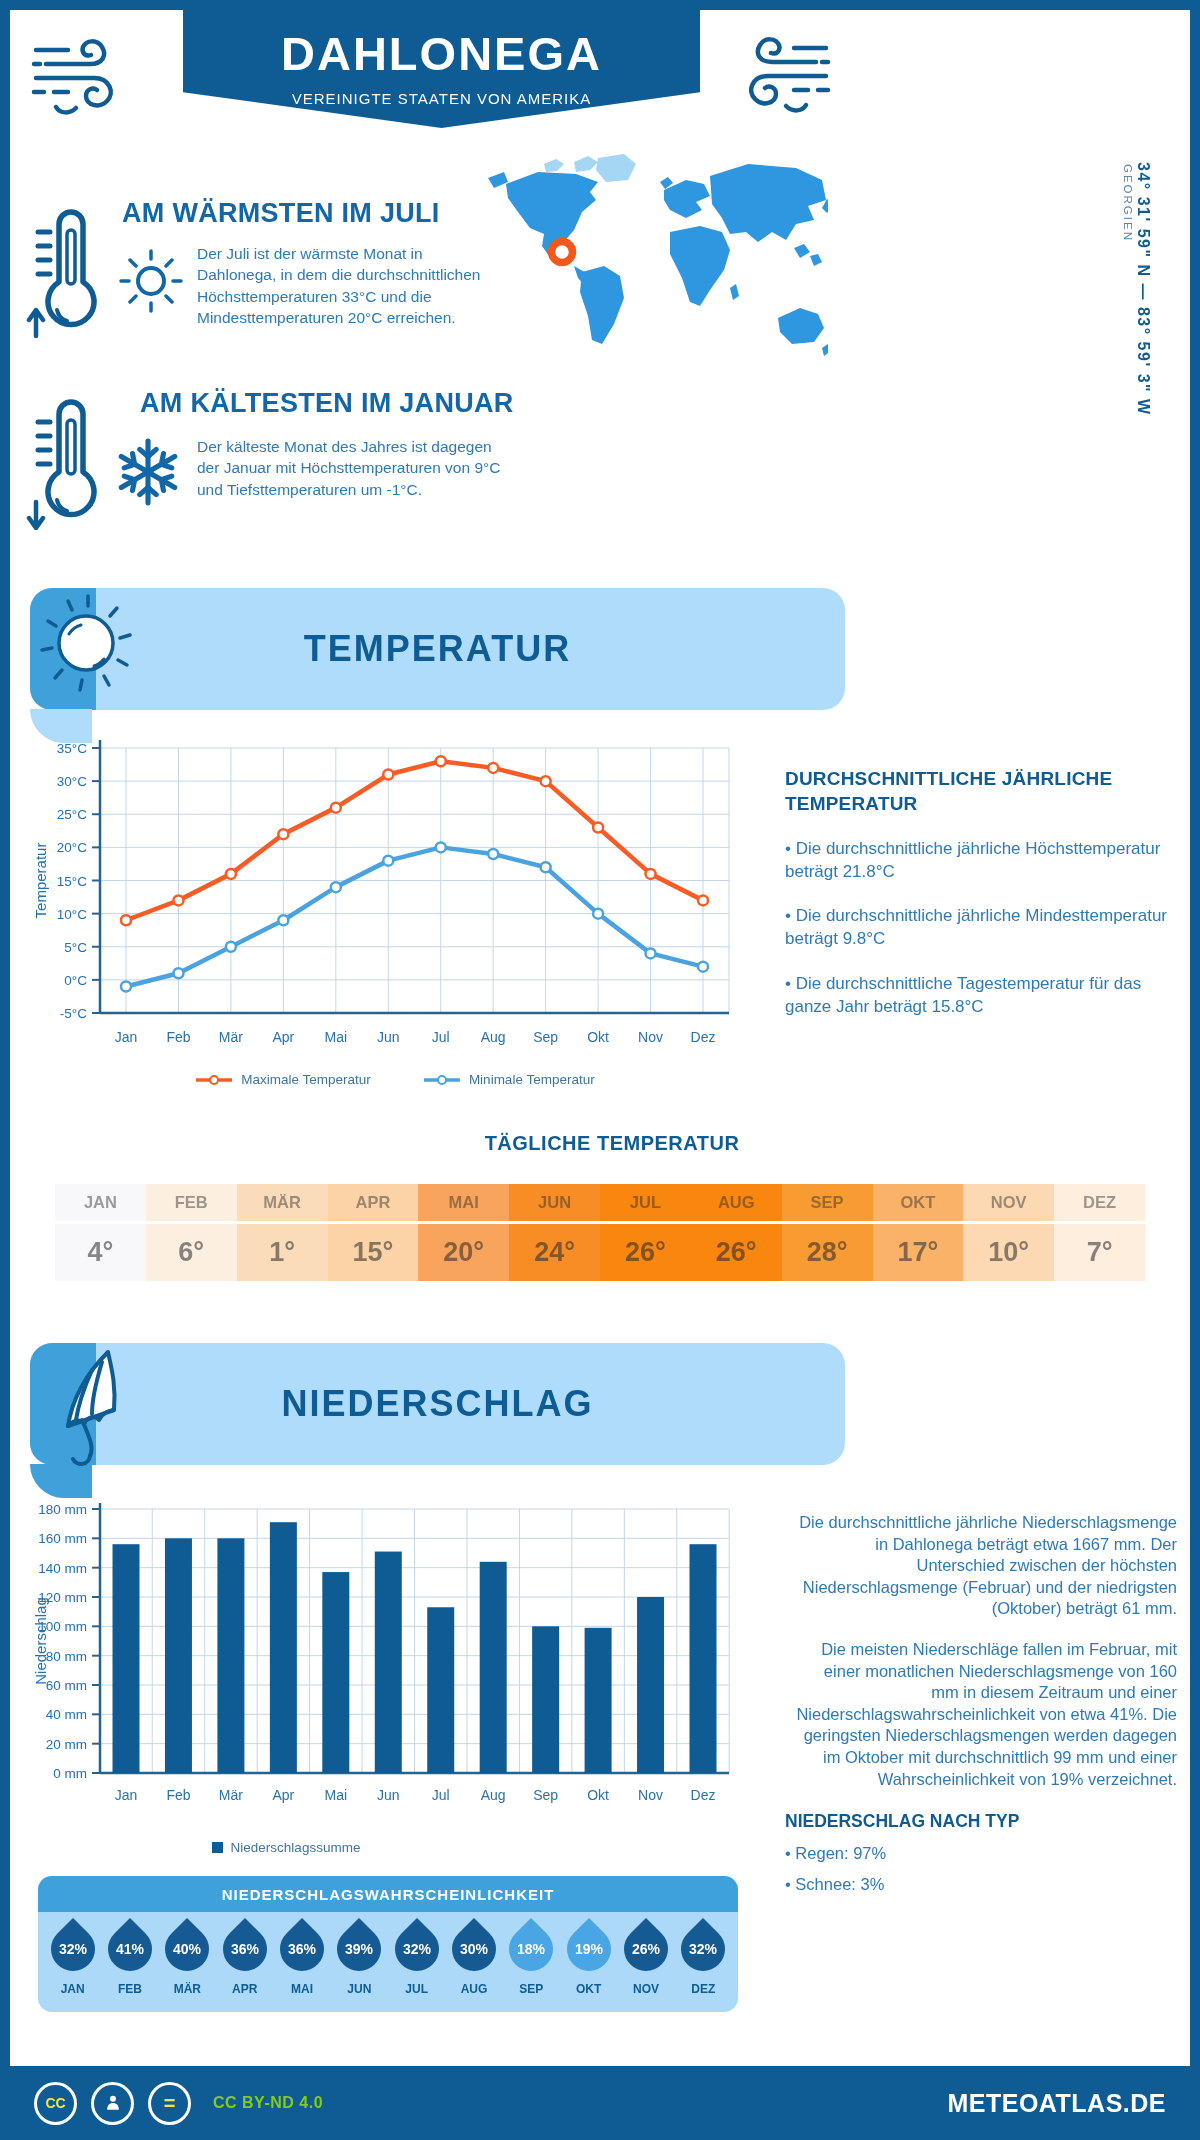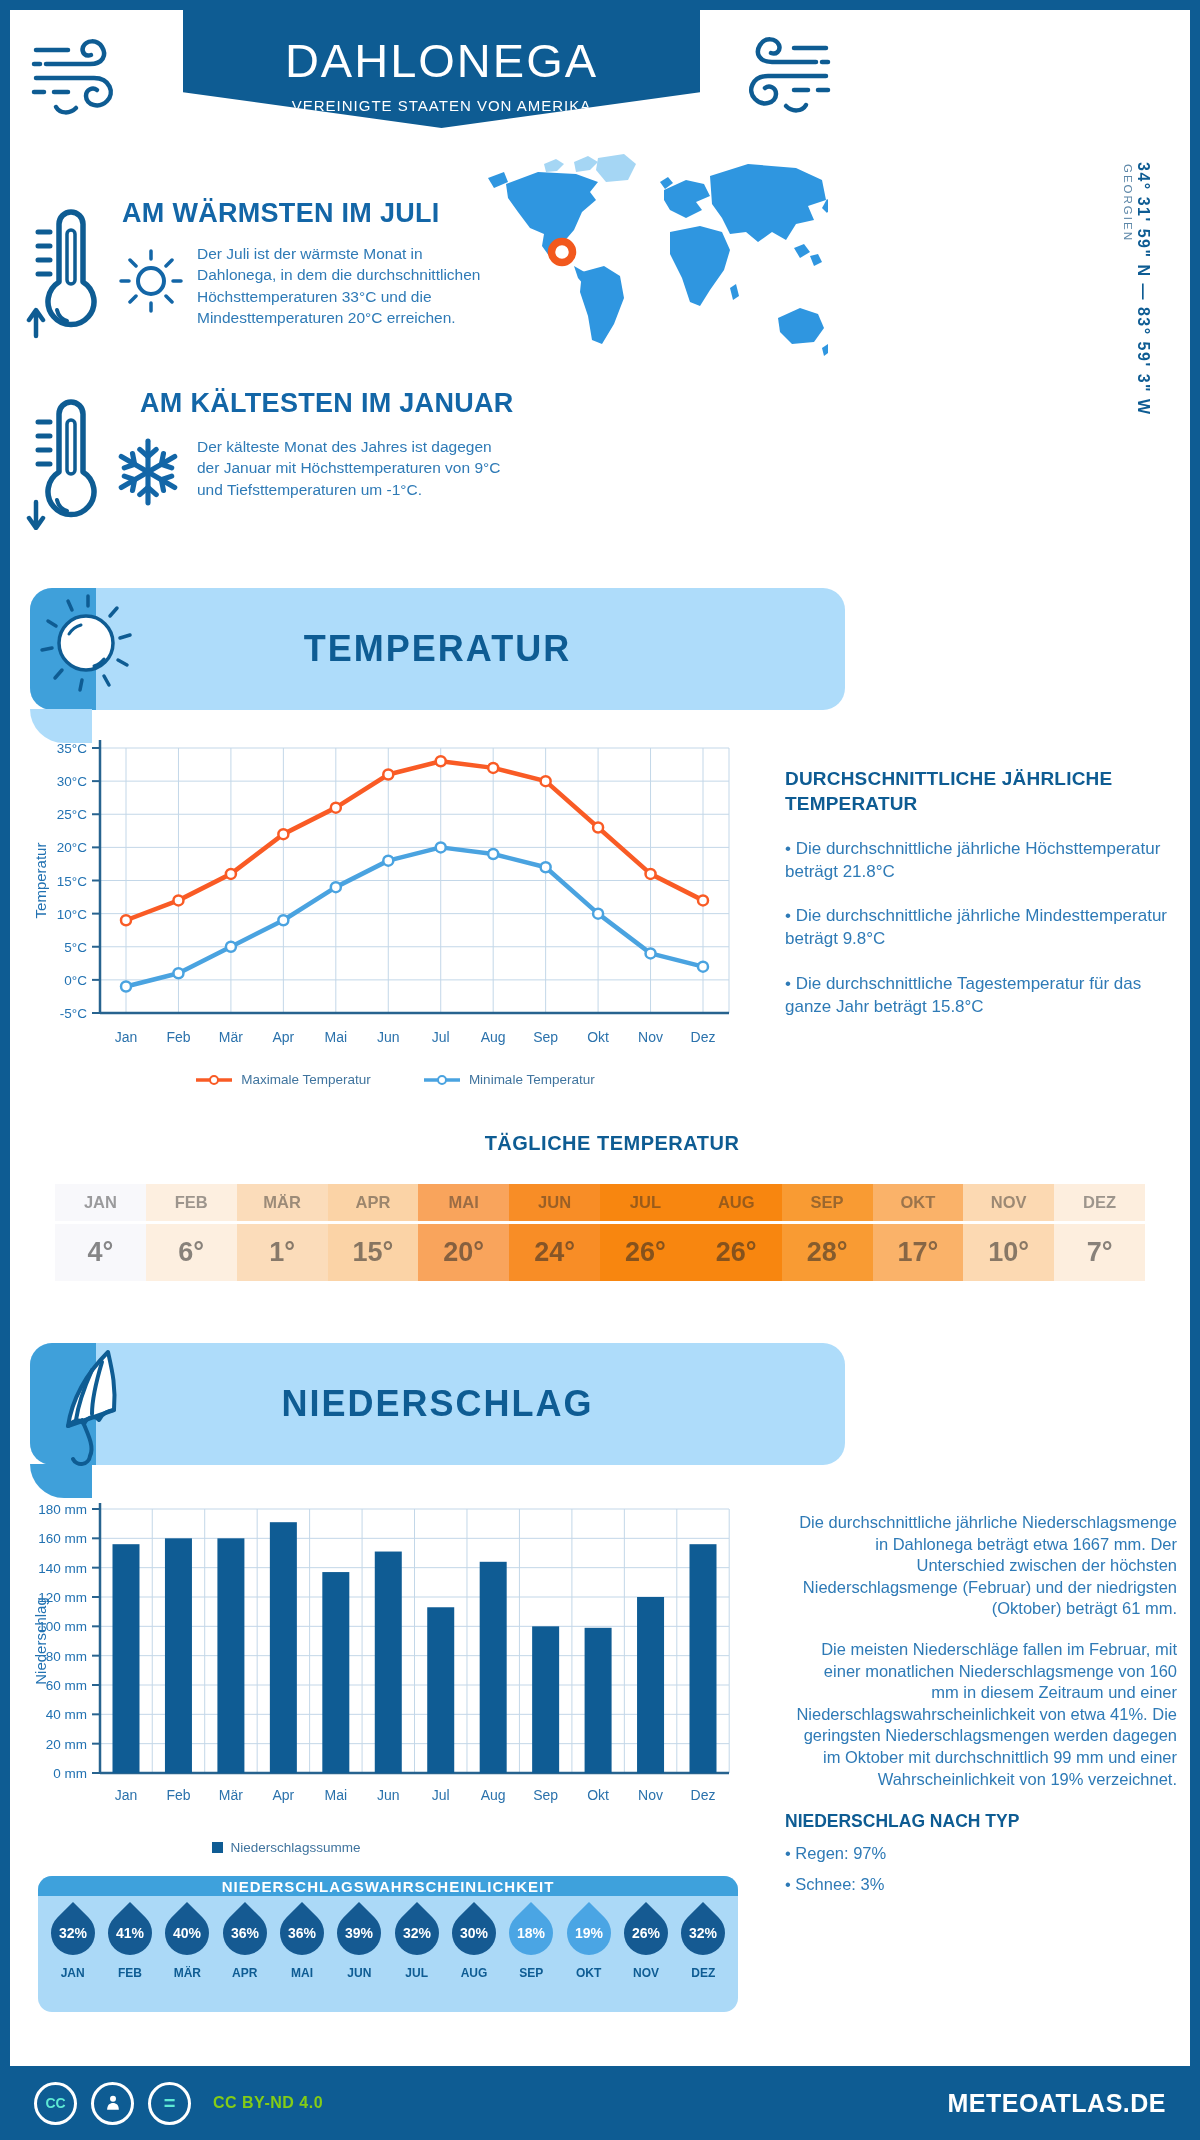--- a/index.html
+++ b/index.html
@@ -7,21 +7,21 @@
     --heading:#1366a7; --body:#2e7ab6; --probheader:#3ea1dc;
     --dropdark:#155a92; --droplight:#4aa5e4;
   }
   html,body{margin:0;padding:0;background:#e8e8e8;font-family:"Liberation Sans",sans-serif;}
   .page{position:relative;width:1200px;height:2140px;background:#fff;overflow:hidden;margin:0 auto;}
   .page::after{content:"";position:absolute;inset:0;border:10px solid var(--dark);pointer-events:none;z-index:50;}
 
   
   .header-banner{position:absolute;left:183px;top:0;width:517px;height:128px;background:var(--dark);
     clip-path:polygon(0 0,100% 0,100% 72%,50% 100%,0 72%);text-align:center;color:#fff;z-index:5;}
-  .header-title{margin-top:33px;font-size:47px;font-weight:normal;letter-spacing:2px;}
+  .header-title{margin-top:26px;font-size:47px;font-weight:bold;letter-spacing:2px;}
   .header-subtitle{margin-top:9px;font-size:15px;letter-spacing:1px;}
   .wind{position:absolute;}
   .wind.left{left:30px;top:20px;}
   .wind.right{left:736px;top:18px;transform:scaleX(-1);}
 
   
   .hl-title{position:absolute;font-size:27px;font-weight:bold;color:var(--heading);letter-spacing:.3px;}
   .warm-title{left:122px;top:198px;}
   .cold-title{left:140px;top:388px;}
   .hl-text{position:absolute;font-size:15.5px;color:var(--body);line-height:1.38;}
@@ -74,32 +74,32 @@
 
   
   .precip-col{position:absolute;left:785px;top:1512px;width:392px;}
   .ptext{font-size:16.5px;color:var(--body);line-height:1.31;text-align:right;}
   .p2{margin-top:19px;margin-left:8px;}
   .ptype-heading{margin-top:21px;font-size:17.5px;font-weight:bold;color:var(--dark);}
   .ptype-bullet{margin-top:12px;font-size:16.5px;color:var(--body);}
 
   
   .prob-panel{position:absolute;left:38px;top:1876px;width:700px;height:136px;background:var(--panel);border-radius:14px;}
-  .prob-header{height:20px;background:var(--probheader);border-radius:14px 14px 0 0;display:flex;align-items:center;justify-content:center;color:#fff;font-weight:bold;font-size:15px;letter-spacing:1px;}
+  .prob-header{height:36px;background:var(--probheader);border-radius:14px 14px 0 0;display:flex;align-items:center;justify-content:center;color:#fff;font-weight:bold;font-size:15px;letter-spacing:1px;}
   #prob-row{display:grid;grid-template-columns:repeat(12,1fr);padding:0 6px;}
   .prob-cell{display:flex;flex-direction:column;align-items:center;}
   .drop{width:44px;height:44px;background:var(--dropdark);border-radius:0 50% 50% 50%;transform:rotate(45deg);
     display:flex;align-items:center;justify-content:center;margin-top:15px;}
   .drop.light{background:var(--droplight);}
   .drop span{transform:rotate(-45deg);color:#fff;font-weight:bold;font-size:14px;}
   .prob-month{margin-top:11px;font-size:12px;font-weight:bold;color:var(--dark);}
 
   
   .footer{position:absolute;left:0;bottom:0;width:1200px;height:74px;background:var(--dark);display:flex;align-items:center;padding:0 34px;box-sizing:border-box;z-index:60;}
-  .cc-circle{width:37px;height:37px;border:3px solid #fff;border-radius:50%;display:flex;align-items:center;justify-content:center;margin-right:14px;color:#5eead4;font-weight:bold;flex:0 0 auto;}
+  .cc-circle{width:37px;height:37px;border:3px solid #fff;border-radius:50%;display:flex;align-items:center;justify-content:center;margin-right:14px;color:#fde047;font-weight:bold;flex:0 0 auto;}
   .license{margin-left:8px;color:#84cc16;font-weight:bold;font-size:16px;letter-spacing:.5px;}
   .site{margin-left:auto;color:#fff;font-weight:bold;font-size:25px;letter-spacing:.5px;}
 </style>
 </head>
 <body>
 
 <div class="page">
 
   <svg class="wind left" width="96" height="100" viewBox="0 0 96 100" fill="none" stroke="#0e5c93" stroke-width="4.5" stroke-linecap="round">
     <path d="M6 30 h32"></path>

